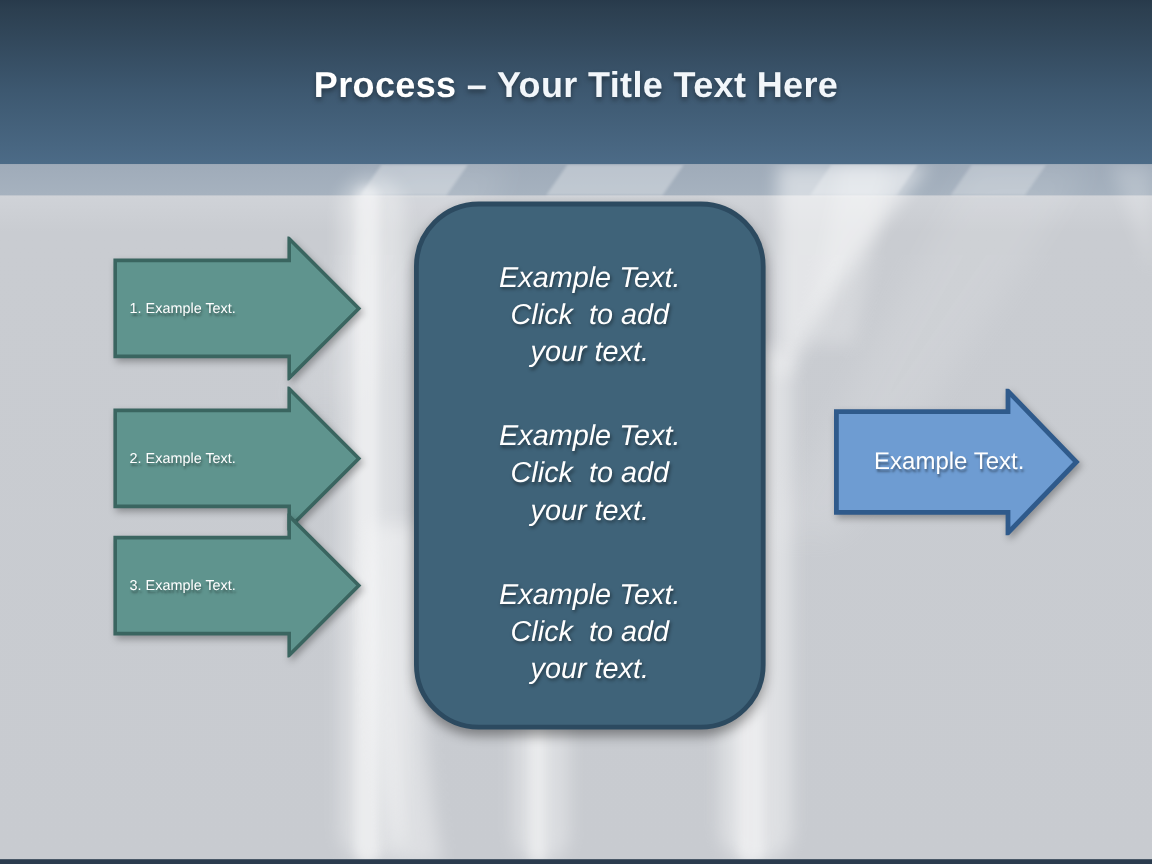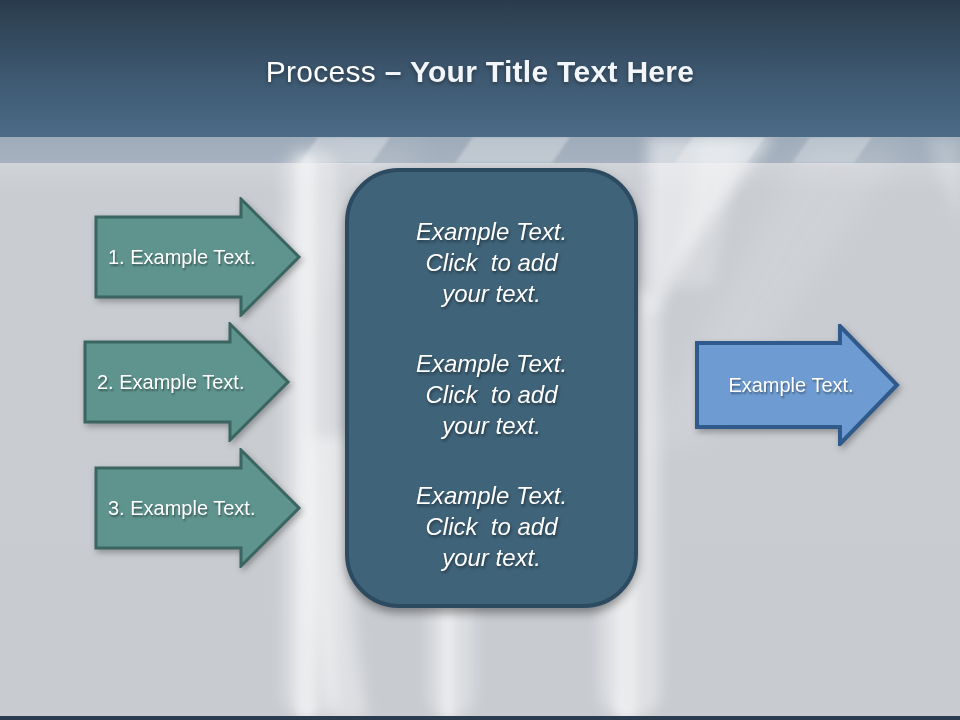--- a/index.html
+++ b/index.html
@@ -12,21 +12,21 @@
   .header{
     position:absolute;left:0;top:0;width:960px;height:137px;
     background:linear-gradient(180deg,#283a4b 0%,#2c3f50 6%,#3d5870 55%,#4c6b87 100%);
   }
   .title{
     position:absolute;left:0;top:55px;width:960px;text-align:center;
     color:#ffffff;font-size:30px;letter-spacing:.3px;
     text-shadow:0 2px 4px rgba(0,0,0,.38);
     white-space:nowrap;
   }
-  .title .t-lead{font-weight:normal;}
+  .title .t-lead{font-weight:bold;}
   .title .t-rest{font-weight:bold;color:#f2f6fa;}
   
   .band{
     position:absolute;left:0;top:137px;width:960px;height:26px;
     background:linear-gradient(180deg,#9fabb9 0%,#a6b2bf 100%);
   }
   
   .body-bg{
     position:absolute;left:0;top:163px;width:960px;height:557px;
     background:linear-gradient(180deg,#d0d3d8 0%,#c9ccd1 30px,#c8cbd0 100%);
@@ -34,26 +34,26 @@
   .footer-strip{
     position:absolute;left:0;bottom:0;width:960px;height:4px;
     background:#2b3c4e;
   }
   .xray{position:absolute;left:0;top:137px;width:960px;height:583px;pointer-events:none;}
   
   .arrow{position:absolute;width:208px;height:120px;filter:drop-shadow(2px 3px 3px rgba(0,0,0,.30));}
   .arrow svg{position:absolute;left:0;top:0;}
   .arrow-label{
     position:absolute;left:14px;top:46px;height:28px;line-height:28px;
-    color:#ffffff;font-size:20px;white-space:nowrap;
+    color:#ffffff;font-size:12px;white-space:nowrap;
     text-shadow:1px 2px 2px rgba(0,0,0,.40);
   }
   .arrow1{left:94px;top:197px;}
-  .arrow2{left:83px;top:322px;}
-  .arrow3{left:94px;top:448px;}
+  .arrow2{left:94px;top:322px;}
+  .arrow3{left:94px;top:428px;}
   
   .center-box{
     position:absolute;left:345px;top:168px;width:285px;height:432px;
     background:#3f6379;border:4px solid #2c4a60;border-radius:54px;
     box-shadow:0 5px 10px rgba(0,0,0,.38);
     padding-top:0;
   }
   .box-inner{
     position:absolute;left:0;top:44px;width:100%;
     display:flex;flex-direction:column;align-items:center;

